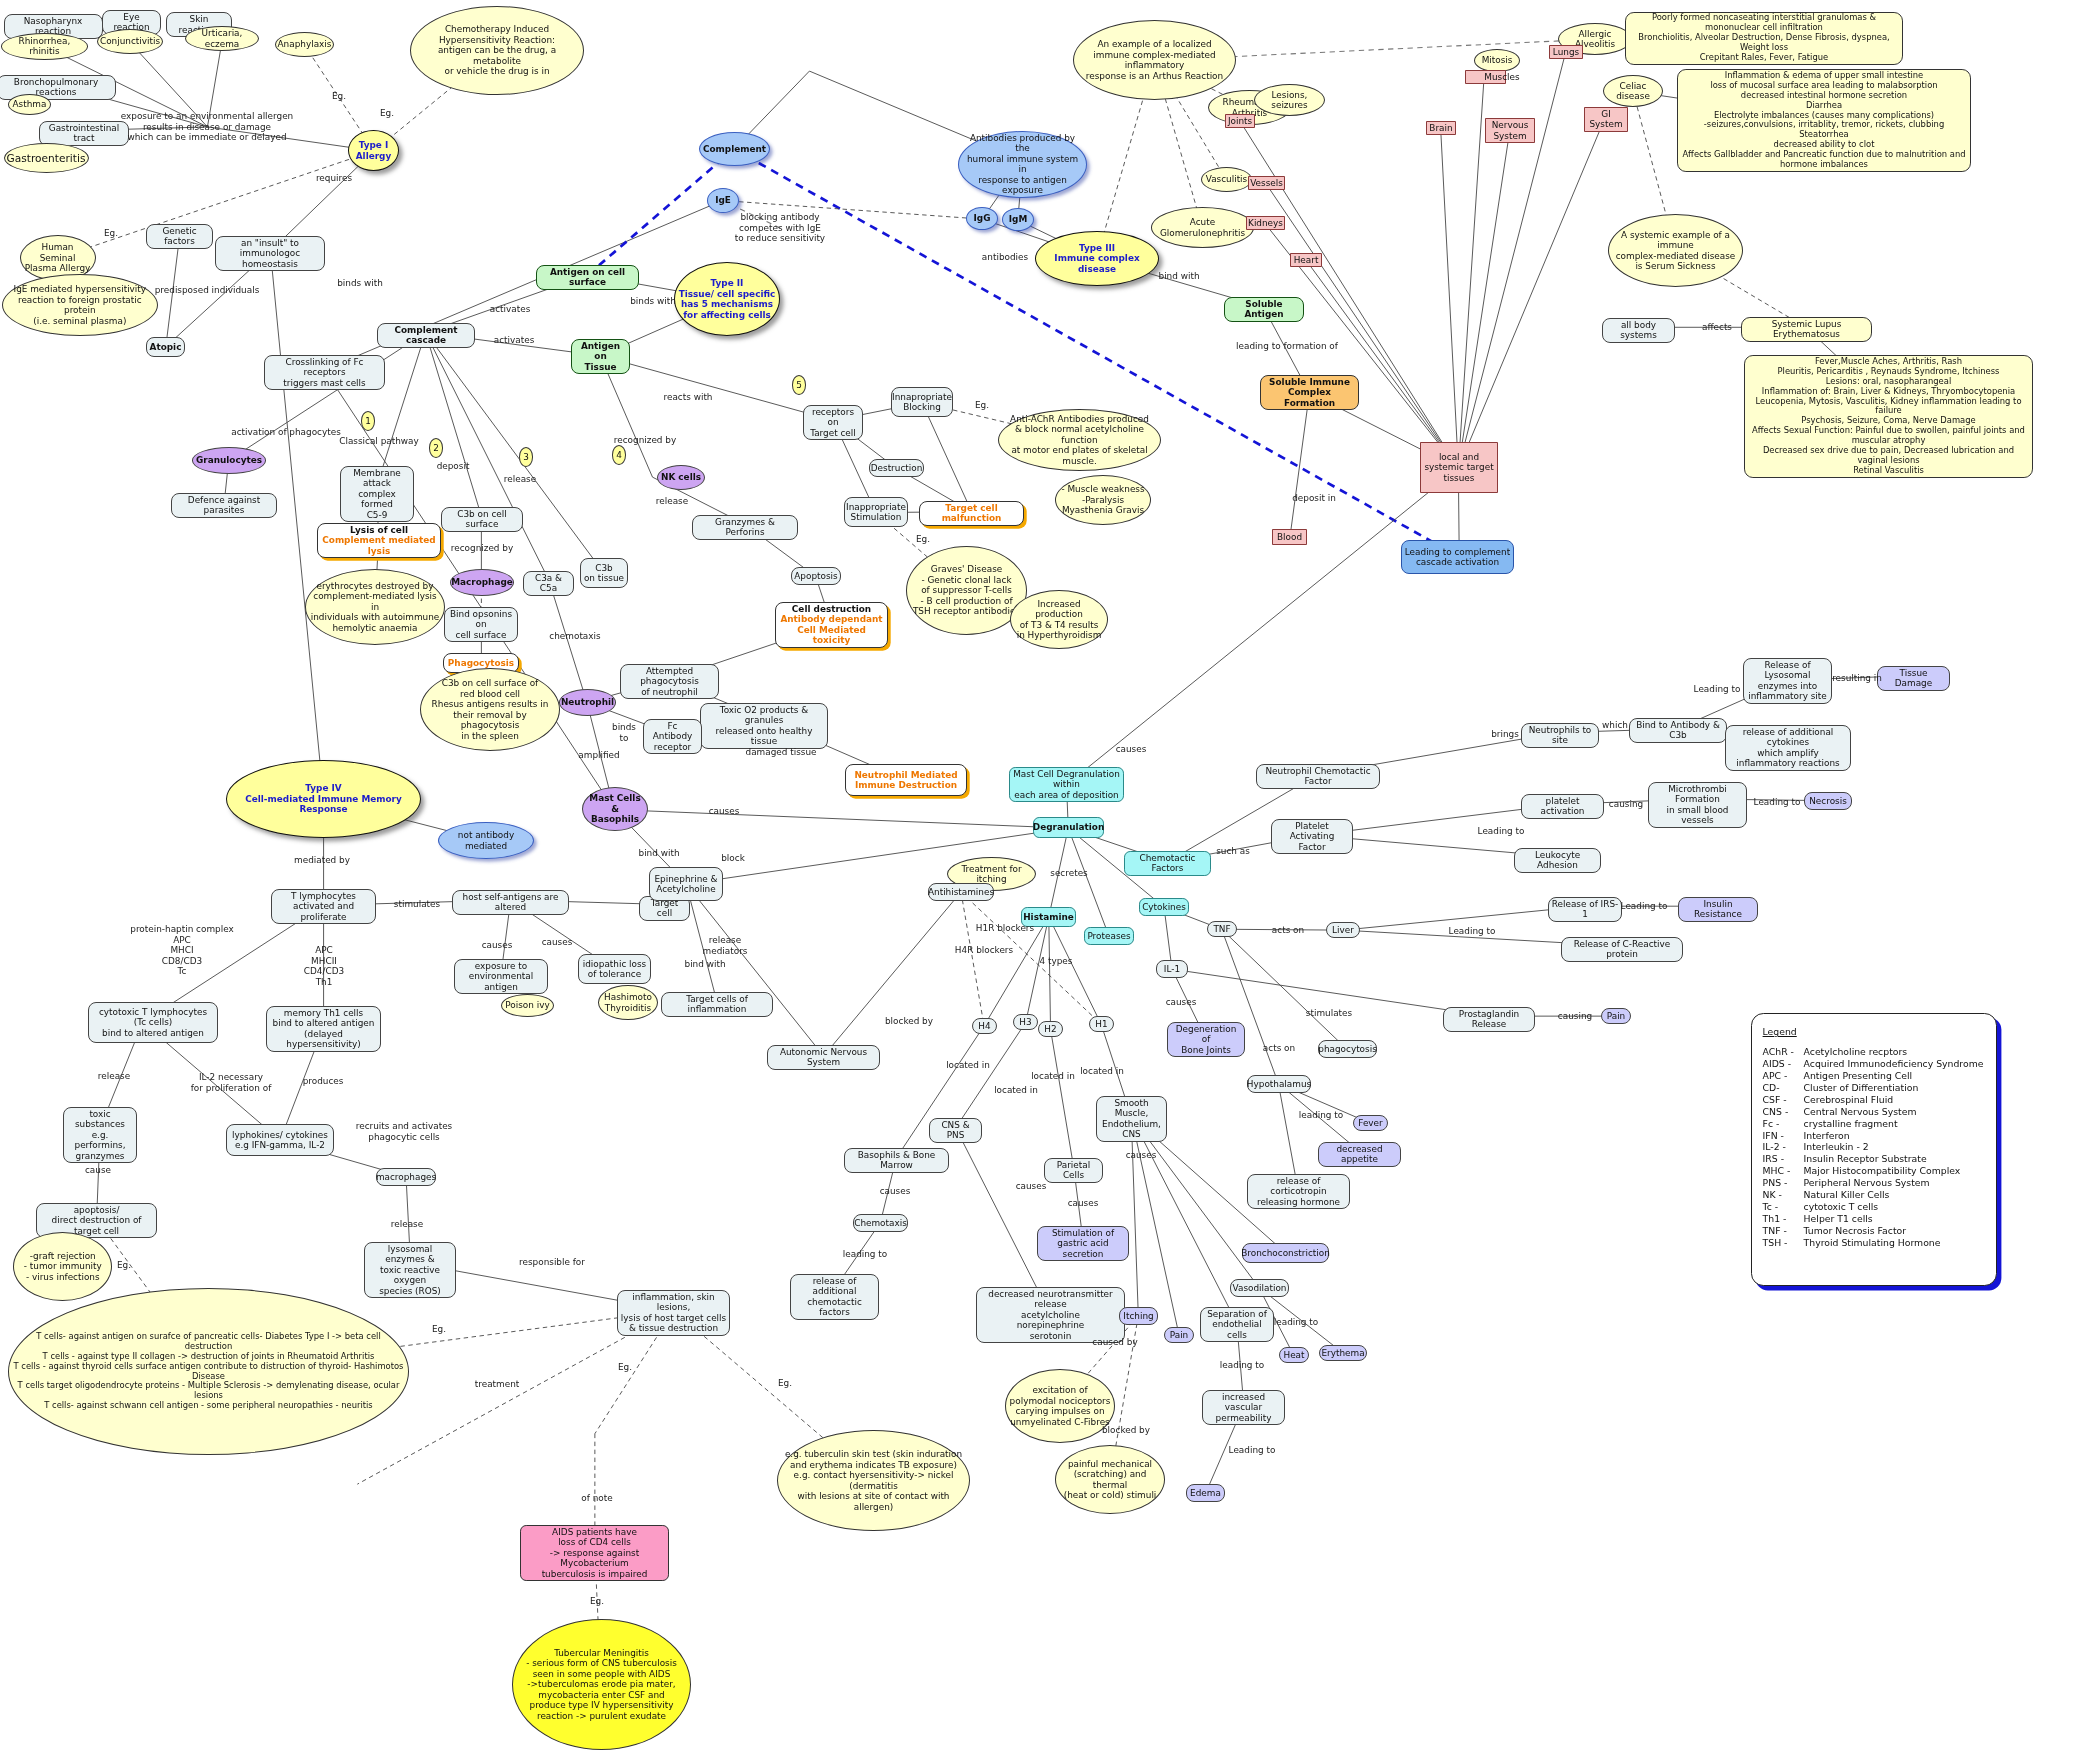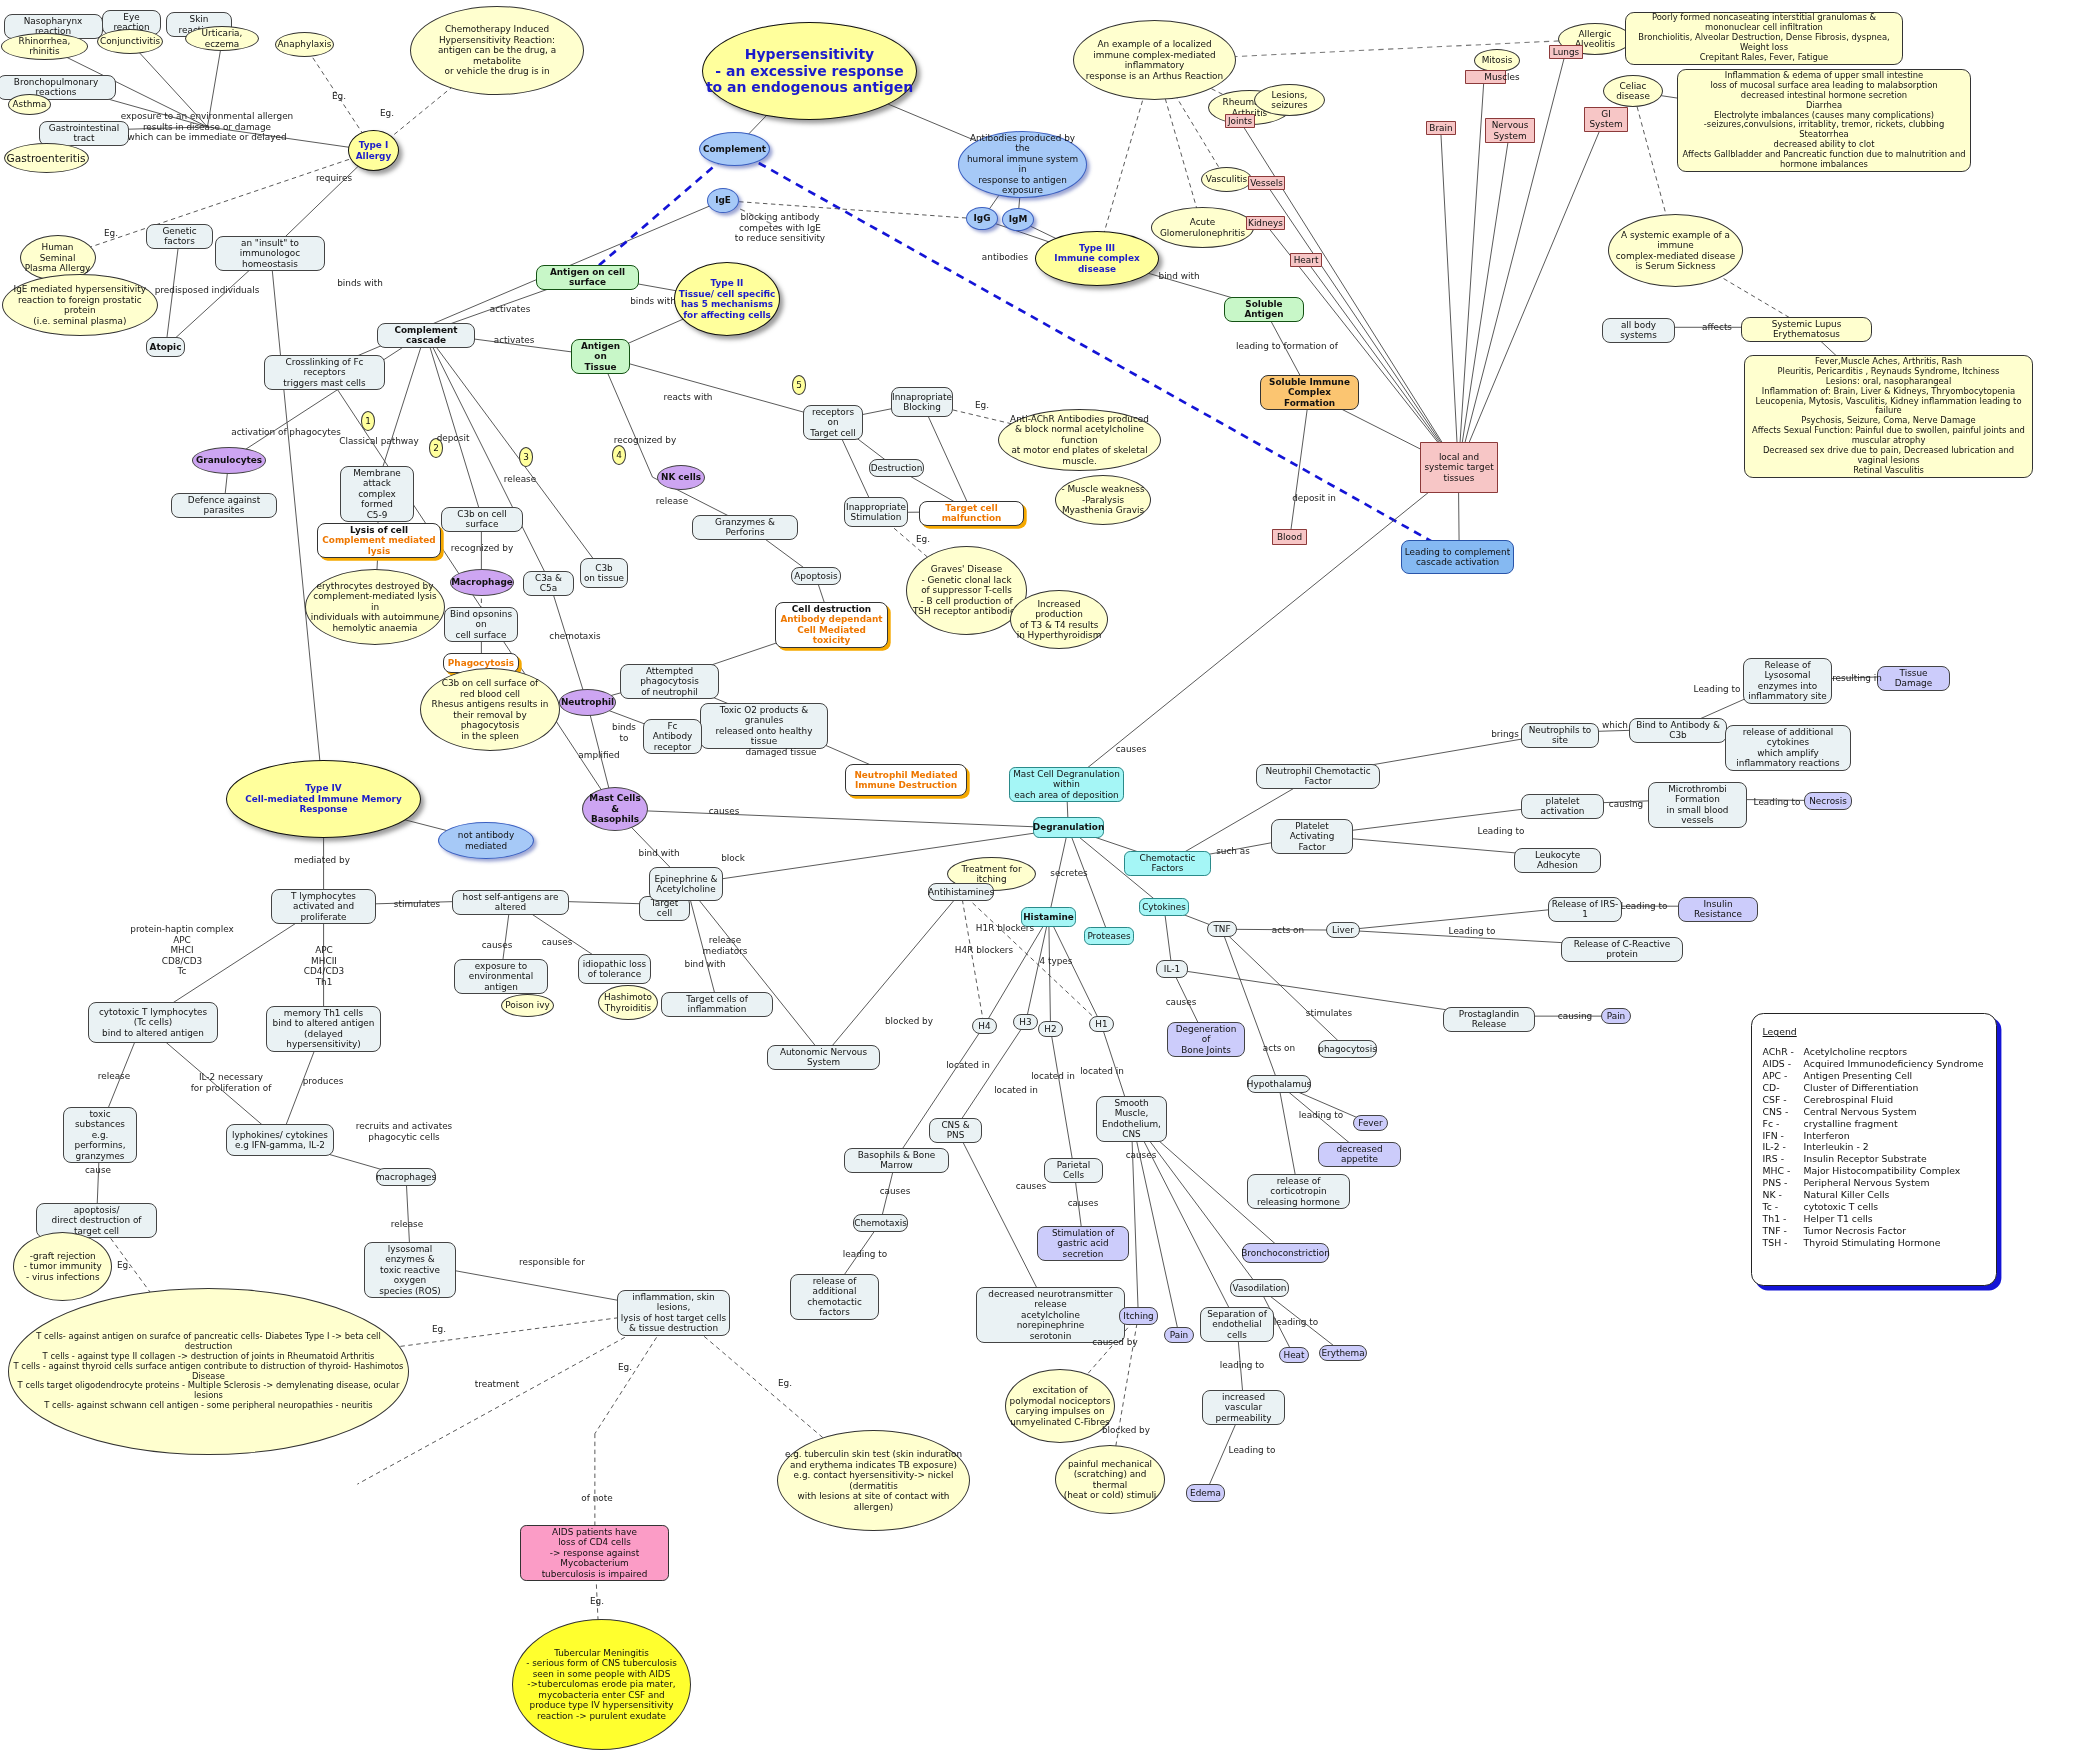--- a/index.html
+++ b/index.html
@@ -233,23 +233,20 @@
     <div class="node ey" style="font-size: 10.6px; left: 3.5px; top: 143px; width: 85px; min-height: 30px;">Gastroenteritis</div>
     <div class="node lbl" style="left: 207px; top: 127px;">exposure to an environmental allergen
 results in disease or damage
 which can be immediate or delayed</div>
     <div class="node ey" style="left: 410px; top: 6.2px; width: 174px; min-height: 89px;">Chemotherapy Induced
 Hypersensitivity Reaction:
 antigen can be the drug, a metabolite
 or vehicle the drug is in</div>
     <div class="node eyb" style="left: 348px; top: 130px; width: 51px; min-height: 41px;">Type I
 Allergy</div>
-    <div class="node eyb title-node" style="font-size: 14px; left: 702px; top: 22px; width: 215px; min-height: 98px;">Hypersensitivity
-- an excessive response
-to an endogenous antigen</div>
     <div class="node lbl" style="left: 339px; top: 96px;">Eg.</div>
     <div class="node lbl" style="left: 387px; top: 113px;">Eg.</div>
     <div class="node lbl" style="left: 334px; top: 178px;">requires</div>
     <div class="node r" style="left: 146px; top: 224px; width: 67px; min-height: 17.7px;">Genetic factors</div>
     <div class="node r" style="left: 215px; top: 236px; width: 110px; min-height: 30px;">an "insult" to
 immunologoc homeostasis</div>
     <div class="node lbl" style="left: 111px; top: 233px;">Eg.</div>
     <div class="node ey" style="left: 19.5px; top: 235px; width: 76px; min-height: 46px;">Human Seminal
 Plasma Allergy</div>
     <div class="node ey" style="left: 1.8px; top: 274px; width: 156px; min-height: 62px;">IgE mediated hypersensitivity
@@ -306,21 +303,21 @@
 - Genetic clonal lack
 of suppressor T-cells
 - B cell production of
 TSH receptor antibodies</div>
     <div class="node ey" style="left: 1010px; top: 590px; width: 98px; min-height: 59px;">Increased production
 of T3 &amp; T4 results
 in Hyperthyroidism</div>
     <div class="node num" style="left: 361px; top: 411px; width: 14px; min-height: 19.5px;">1</div>
     <div class="node lbl" style="left: 379px; top: 441px;">Classical pathway</div>
     <div class="node num" style="left: 429px; top: 438px; width: 14px; min-height: 19.5px;">2</div>
-    <div class="node lbl" style="left: 453px; top: 438px;">deposit</div>
+    <div class="node lbl" style="left: 453px; top: 466px;">deposit</div>
     <div class="node num" style="left: 519px; top: 447px; width: 14px; min-height: 19.5px;">3</div>
     <div class="node lbl" style="left: 520px; top: 479px;">release</div>
     <div class="node num" style="left: 612px; top: 445px; width: 14px; min-height: 19.5px;">4</div>
     <div class="node lbl" style="left: 645px; top: 440px;">recognized by</div>
     <div class="node ep" style="left: 629px; top: 465px; width: 48px; min-height: 25px; margin-left: 28px;">NK cells</div>
     <div class="node lbl" style="left: 672px; top: 501px;">release</div>
     <div class="node r" style="left: 692px; top: 515px; width: 106px; min-height: 17.7px;">Granzymes &amp; Perforins</div>
     <div class="node r" style="left: 340px; top: 466px; width: 74px; min-height: 39px;">Membrane attack
 complex formed
 C5-9</div>

